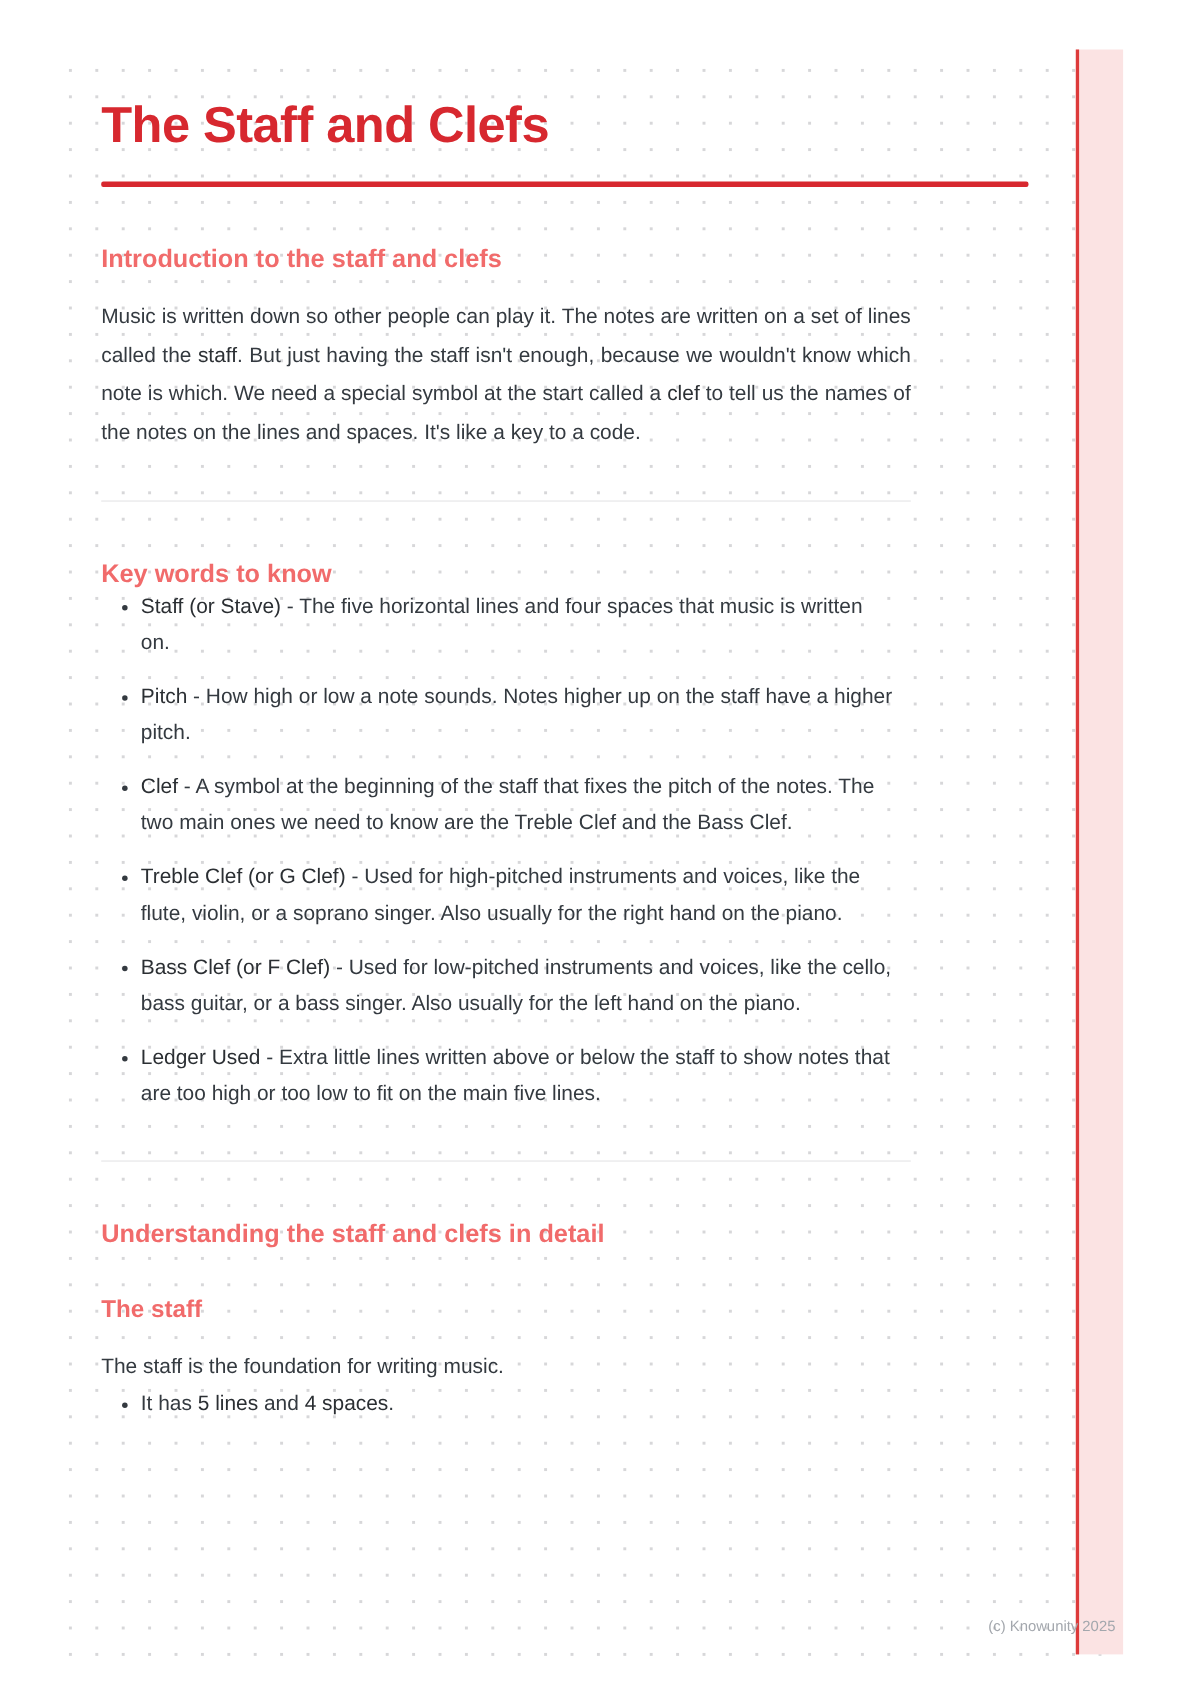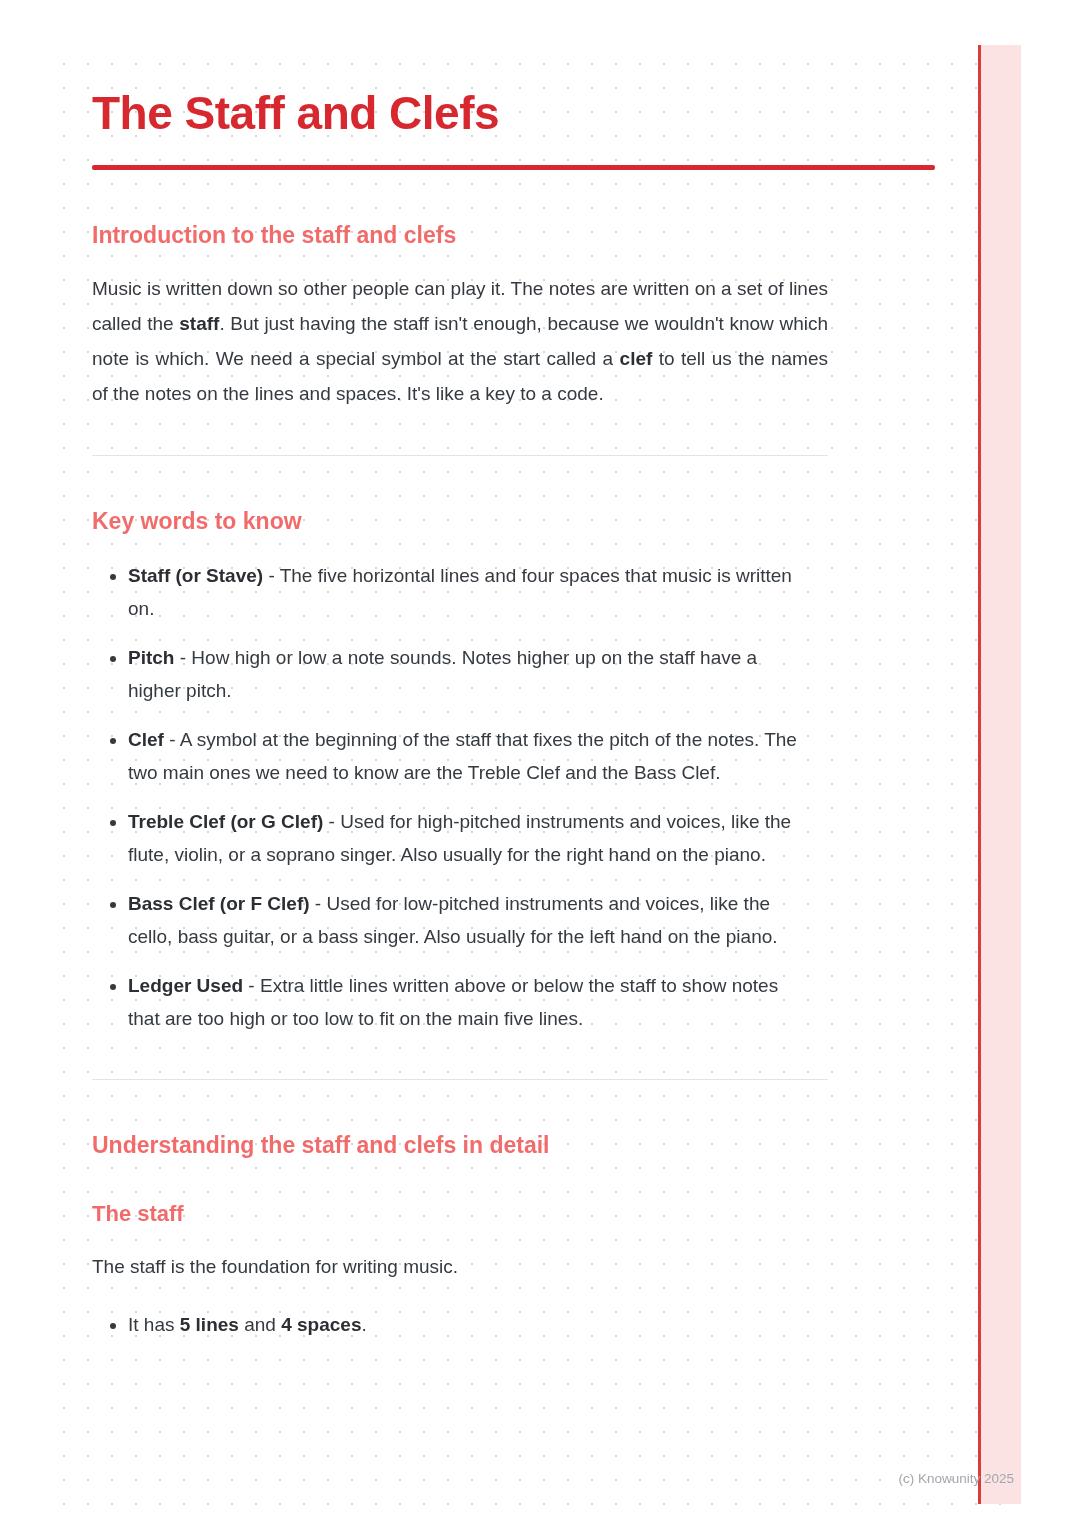--- a/index.html
+++ b/index.html
@@ -85,31 +85,30 @@
   .body-text {
     margin-top: 22px;
     width: 736px;
     font-size: 19px;
     line-height: 35px;
     color: #343a40;
   }
 
   p.justified { text-align: justify; }
 
-  strong { font-weight: bold; color: #2b2f33; }
+  strong { font-weight: normal; color: #2b2f33; }
 
   hr.section-divider {
     margin-top: 44px;
     width: 736px;
     border: none;
     border-top: 1px solid #e4e4e6;
   }
 
   ul.keyword-list {
-    margin-top: 24px;
     width: 720px;
     padding-left: 36px;
     list-style: disc;
   }
 
   ul.keyword-list li {
     font-size: 19px;
     line-height: 33px;
     margin-bottom: 16px;
     color: #343a40;

